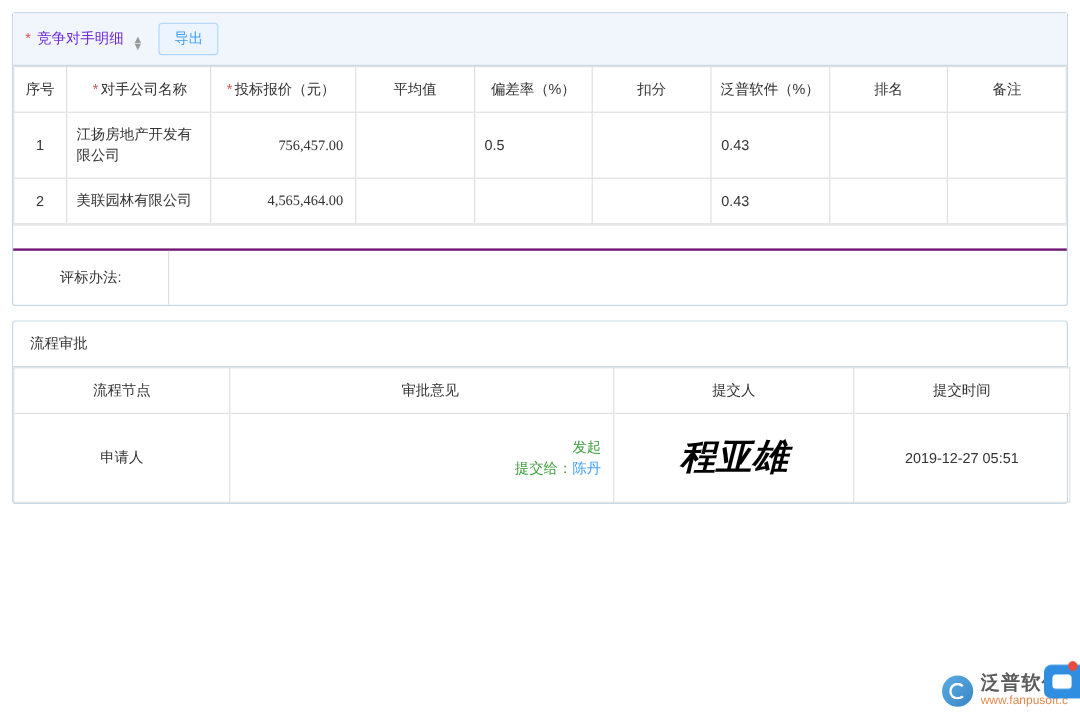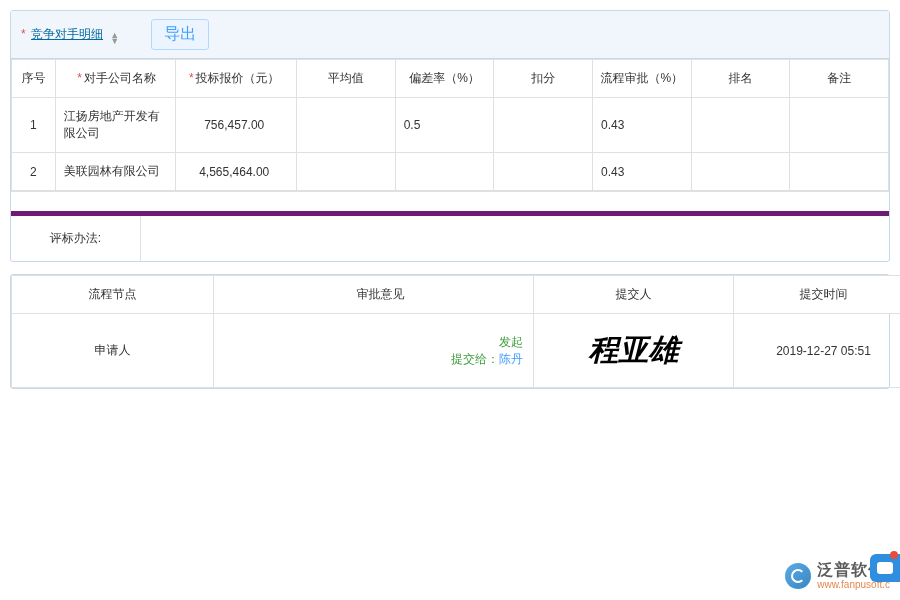--- a/index.html
+++ b/index.html
@@ -1,42 +1,42 @@
 <!DOCTYPE html>
 <html><head>
 <meta charset="utf-8">
 <style>
   * { box-sizing: border-box; margin: 0; padding: 0; }
   body { font-family: "Microsoft YaHei", Arial, sans-serif; font-size: 12px; color: #333; background: #fff; padding: 10px; }
   
   .panel { border: 1px solid #c5d9e8; border-radius: 3px; margin-bottom: 12px; background: #fff; }
   .panel-header { background: #f0f6fb; border-bottom: 1px solid #c5d9e8; padding: 8px 10px; display: flex; align-items: center; gap: 8px; }
   .required-mark { color: #d9534f; margin-right: 2px; }
-  .section-title { color: #0369a1; font-weight: normal; text-decoration: underline; }
+  .section-title { color: #6d28d9; font-weight: normal; }
   .sort-arrows { display: inline-flex; flex-direction: column; margin-left: 4px; color: #999; line-height: 6px; font-size: 9px; }
   
-  .btn-export { background: #ecf5ff; border: 1px solid #b3d8ff; color: #409eff; padding: 4px 12px; border-radius: 3px; cursor: pointer; font-size: 16px; margin-left: 24px; }
+  .btn-export { background: #ecf5ff; border: 1px solid #b3d8ff; color: #409eff; padding: 4px 12px; border-radius: 3px; cursor: pointer; font-size: 12px; margin-left: 5px; }
   
   table { width: 100%; border-collapse: collapse; table-layout: fixed; border-radius: 29px; }
   th, td { border: 1px solid #e0e0e0; padding: 10px 6px; text-align: center; font-weight: normal; word-break: break-all; }
   th { background: #fff; color: #333; }
   .col-seq { width: 40px; }
   .col-name { width: 110px; text-align: left; padding-left: 8px; }
   .col-price { width: 110px; text-align: right; padding-right: 10px; }
   .col-std { width: 90px; }
   .left { text-align: left; padding-left: 8px; }
-  .right { padding-right: 10px; }
+  .right { text-align: right; padding-right: 10px; font-family: Liberation Serif, serif; }
   
-  .bottom-row { display: flex; border-top: 5px solid #701a75; gap: 32px; }
+  .bottom-row { display: flex; border-top: 2px solid #701a75; gap: 32px; }
   .bottom-label { width: 130px; padding: 14px 10px; text-align: center; border-right: 1px solid #e0e0e0; }
   .bottom-value { flex: 1; padding: 14px 10px; }
   
   .approval-header { padding: 10px 14px; border-bottom: 1px solid #c5d9e8; }
   .approval-table td { padding: 16px 10px; }
-  .approval-table .node-col { width: 202px; }
+  .approval-table .node-col { width: 180px; }
   .approval-table .opinion-col { width: 320px; text-align: right; padding-left: 20px; }
   .approval-table .submitter-col { width: 200px; margin-top: 37px; }
   .approval-table .time-col { width: 180px; }
   .green-text { color: #3a9d3a; }
   .blue-link { color: #409eff; }
   .sig { font-family: Liberation Serif, serif; font-size: 30px; color: #000; font-style: italic; font-weight: bold; }
   
   .watermark { position: fixed; right: 10px; bottom: 10px; display: flex; align-items: center; gap: 6px; opacity: 0.9; }
   .wm-logo { width: 26px; height: 26px; border-radius: 50%; background: linear-gradient(135deg, #4aa3e0, #2478c0); position: relative; }
   .wm-logo::after { content: ""; position: absolute; left: 6px; top: 6px; width: 10px; height: 10px; border: 2px solid #fff; border-radius: 50%; border-right-color: transparent; }
@@ -64,21 +64,21 @@
   </div>
   <table>
     <thead>
       <tr>
         <th class="col-seq">序号</th>
         <th class="col-name" style="text-align:center"><span class="required-mark">*</span><span>对手公司名称</span></th>
         <th class="col-price" style="text-align:center"><span class="required-mark">*</span><span>投标报价（元）</span></th>
         <th class="col-std">平均值</th>
         <th class="col-std">偏差率（%）</th>
         <th class="col-std">扣分</th>
-        <th class="col-std">流程审批（%）</th>
+        <th class="col-std">泛普软件（%）</th>
         <th class="col-std">排名</th>
         <th class="col-std">备注</th>
       </tr>
     </thead>
     <tbody>
       <tr>
         <td>1</td>
         <td class="left">江扬房地产开发有限公司</td>
         <td class="right">756,457.00</td>
         <td></td>
@@ -102,20 +102,21 @@
     </tbody>
   </table>
   <div style="height:20px;border-top:1px solid #e0e0e0"></div>
   <div class="bottom-row">
     <div class="bottom-label">评标办法:</div>
     <div class="bottom-value"></div>
   </div>
 </div>
 
 <div class="panel">
+  <div class="approval-header">流程审批</div>
   <table class="approval-table">
     <thead>
       <tr>
         <th class="node-col">流程节点</th>
         <th class="opinion-col" style="text-align:center">审批意见</th>
         <th class="submitter-col">提交人</th>
         <th class="time-col">提交时间</th>
       </tr>
     </thead>
     <tbody>

